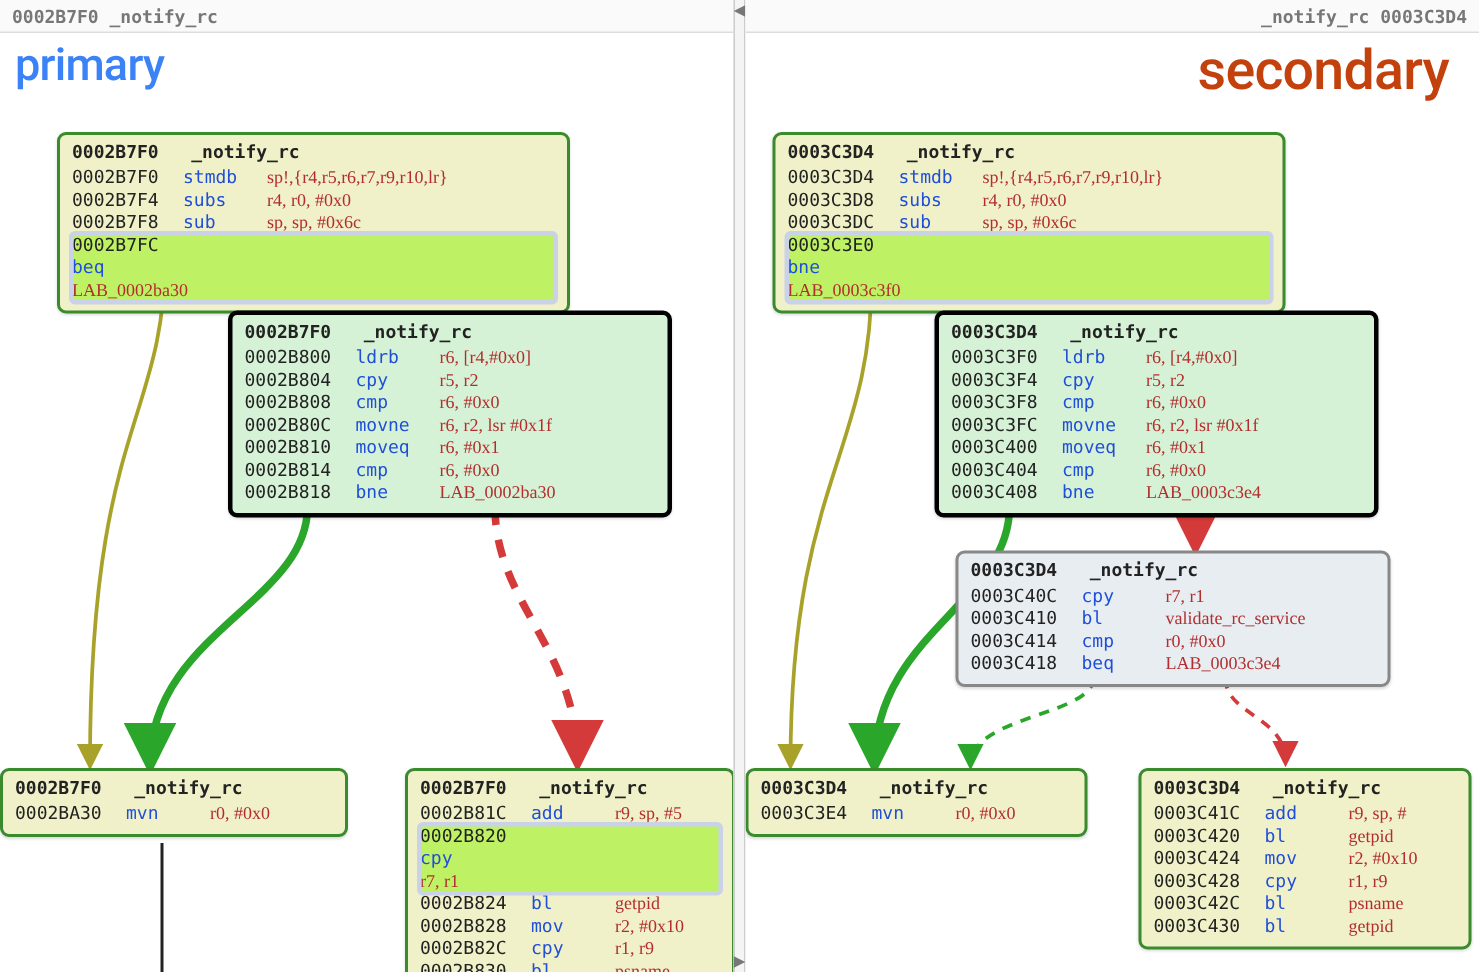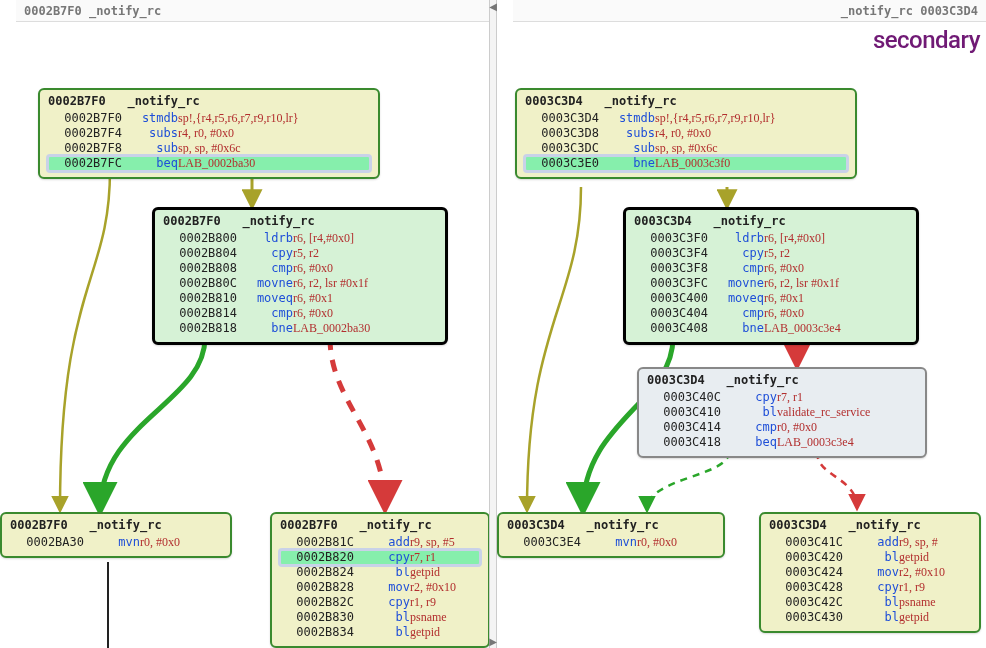--- a/index.html
+++ b/index.html
@@ -1,57 +1,58 @@
 <!DOCTYPE html>
 <html><head>
 <meta charset="utf-8">
 <style>
   * { box-sizing: border-box; }
   html, body { margin: 0; padding: 0; font-family: -apple-system, BlinkMacSystemFont, "Segoe UI", Roboto, sans-serif; }
   body { width: 986px; height: 648px; overflow: hidden; background: #fff; }
 
   .root { display: flex; width: 986px; height: 648px; position: relative; }
-  .pane { flex: 1; position: relative; overflow: hidden; background: #fff; padding-left: 16px; }
+  .pane { flex: 1; position: relative; overflow: hidden; background: #fff; }
   .pane.left { border-right: 0; }
   .divider { width: 8px; background: #f4f4f4; border-left: 1px solid #ccc; border-right: 1px solid #ccc; position: relative; }
   .div-arrow { position:absolute; left:50%; transform:translateX(-50%); font-size:10px; color:#777; }
   .div-arrow.top { top:1px; }
   .div-arrow.bot { bottom:1px; }
 
   .hdr { height: 22px; background: #fafafa; border-bottom: 1px solid #ddd; display:flex; align-items:center; padding: 0 8px; font: bold 12px/1 Menlo, Consolas, monospace; color:#777; }
   .hdr.right { justify-content:flex-end; }
 
   .label-primary { position:absolute; top:26px; left:10px; font-size:30px; font-weight:500; color:#3b82f6; letter-spacing:-0.5px; }
-  .label-secondary { position:absolute; top:26px; right:6px; font-size:24px; font-weight:500; color:#701a75; letter-spacing:-0.5px; }
+  .label-secondary { position:absolute; top:26px; right:20px; font-size:37px; font-weight:500; color:#c2410c; letter-spacing:-0.5px; }
 
   .canvas { position:absolute; top:22px; left:0; right:0; bottom:0; }
 
   .node { position:absolute; border:2px solid; border-radius:6px; box-shadow: 0 1px 2px rgba(0,0,0,.15); }
   .node.green { border-color:#3a8a2e; background:#f0f1c8; }
   .node.sel   { border-color:#000; border-width:3px; background:#d6f2d6; }
   .node.lite  { border-color:#888; background:#e8edf1; }
   .node-hdr { font: bold 12px/1.1 Menlo, Consolas, monospace; color:#222; padding:5px 8px 3px 8px; white-space:pre; }
   .node-body { padding: 0 8px 6px 8px; }
-  .row { font: 12px/1.25 Menlo, Consolas, monospace; white-space:pre; display:flex;text-align:right; }
+  .row { font: 12px/1.25 Menlo, Consolas, monospace; white-space:pre; display:flex; }
   .row .addr { color:#222; width:74px; }
   .row .mn   { color:#1f4fd8; width:56px; }
   .row .ops  { color:#b22e2e;font-family:Liberation Serif, serif; }
-  .row.diff  { outline:3px solid #c9d2e8; outline-offset:-1px; background:#86efac; border-radius:2px; }
+  .row.diff  { outline:3px solid #c9d2e8; outline-offset:-1px; background:#bef264; border-radius:2px;flex-direction:column; }
 
   svg.edges { position:absolute; top:0; left:0; pointer-events:none; overflow:visible; }
 </style>
 </head>
 <body>
 
 <div class="root">
 
   <div class="pane left">
     <div class="hdr">
       <span>0002B7F0  _notify_rc</span>
     </div>
+    <div class="label-primary">primary</div>
     <div class="canvas">
 
       <svg class="edges" width="492" height="630">
         <defs>
           <marker id="ah-olive" viewBox="0 0 10 10" refX="8" refY="5" markerWidth="7" markerHeight="7" orient="auto">
               <path d="M0,0 L10,5 L0,10 z" fill="#a8a22a"></path>
             </marker>
           <marker id="ah-green" viewBox="0 0 10 10" refX="8" refY="5" markerWidth="7" markerHeight="7" orient="auto">
               <path d="M0,0 L10,5 L0,10 z" fill="#2aa62a"></path>
             </marker>

